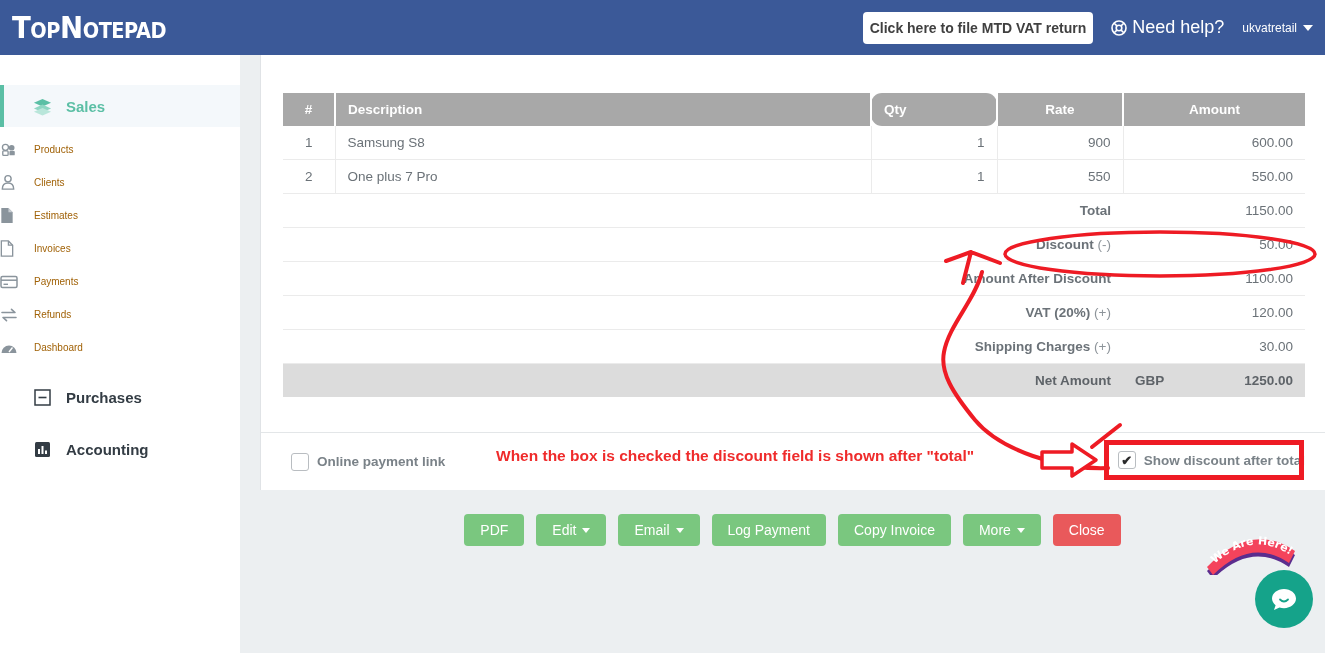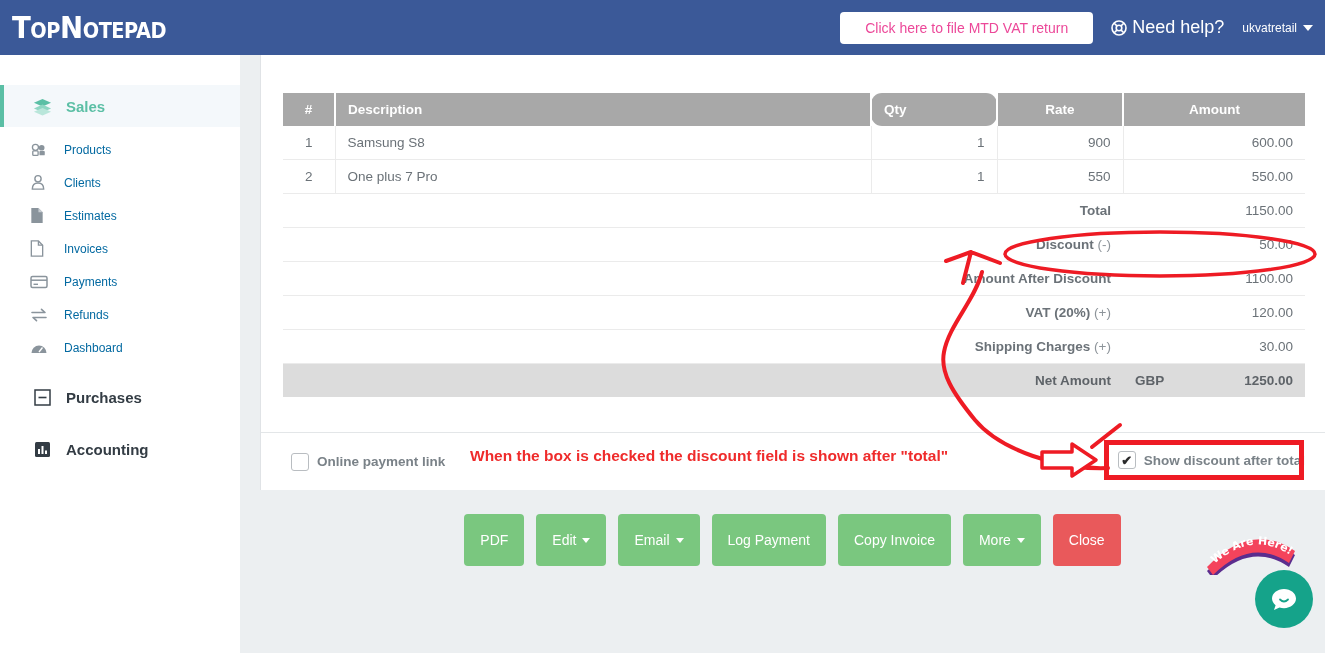--- a/index.html
+++ b/index.html
@@ -28,24 +28,24 @@
     font-variant: small-caps;
     transform: scaleX(0.92);
     transform-origin: left center;
     white-space: nowrap;
   }
   .header-right {
     margin-left: auto; display: flex; align-items: center; gap: 18px;
     padding-right: 12px;
   }
   .mtd-btn {
-    background: #ffffff; color: #ec4899;
-    font-weight: normal; font-size: 14px;
+    background: #ffffff; color: #404040;
+    font-weight: bold; font-size: 14px;
     border: none; border-radius: 4px;
-    padding: 8px 25px; cursor: pointer;
+    padding: 8px 7px; cursor: pointer;
     white-space: nowrap;
   }
   .need-help {
     color: #ffffff; font-size: 18px;
     display: flex; align-items: center; gap: 5px;
     cursor: pointer; white-space: nowrap;
   }
   .lifebuoy {
     width: 16px; height: 16px; display: inline-block;
   }
@@ -62,22 +62,22 @@
     display: inline-block;
   }
 
   
   .sidebar {
     position: absolute; top: 55px; left: 0; width: 240px; height: 598px;
     background: #ffffff;
   }
   .nav-item {
     display: flex; align-items: center;
-    height: 33px; padding-left: 30px;
-    color: #0369a1; font-size: 12px;
+    height: 33px; 
+    color: #a16207; font-size: 10px;
     cursor: pointer;
   }
   .nav-item .ico {
     width: 26px; display: flex; align-items: center; justify-content: flex-start;
     color: #8a949c;
   }
   .nav-group {
     display: flex; align-items: center;
     height: 42px; padding-left: 18px;
     font-size: 15px; font-weight: bold;
@@ -171,36 +171,36 @@
   .right-chk { position: absolute; right: 28px; top: 18px; }
 
   
   .actions {
     position: absolute; top: 514px; left: 260px; width: 1065px;
     display: flex; justify-content: center; align-items: center; gap: 12px;
   }
   .btn {
     background: #7ac77f; color: #ffffff;
     border: none; border-radius: 4px;
-    padding: 18px 16px; font-size: 14px;
+    padding: 8px 16px; font-size: 14px;
     cursor: pointer; white-space: nowrap;
     display: inline-flex; align-items: center; gap: 6px;
   }
   .btn.red { background: #e9595b; }
   .btn .c {
     width: 0; height: 0;
     border-left: 4px solid transparent;
     border-right: 4px solid transparent;
     border-top: 5px solid #ffffff;
     display: inline-block;
   }
 
   
   .annot-text {
-    position: absolute; left: 470px; top: 447px;
+    position: absolute; left: 496px; top: 447px;
     color: #ef2b2b; font-weight: bold; font-size: 15.5px;
     white-space: nowrap;
   }
   .annot-svg {
     position: absolute; left: 0; top: 0;
     width: 1325px; height: 653px;
     pointer-events: none;
   }
   .red-box {
     position: absolute; left: 1104px; top: 440px;

